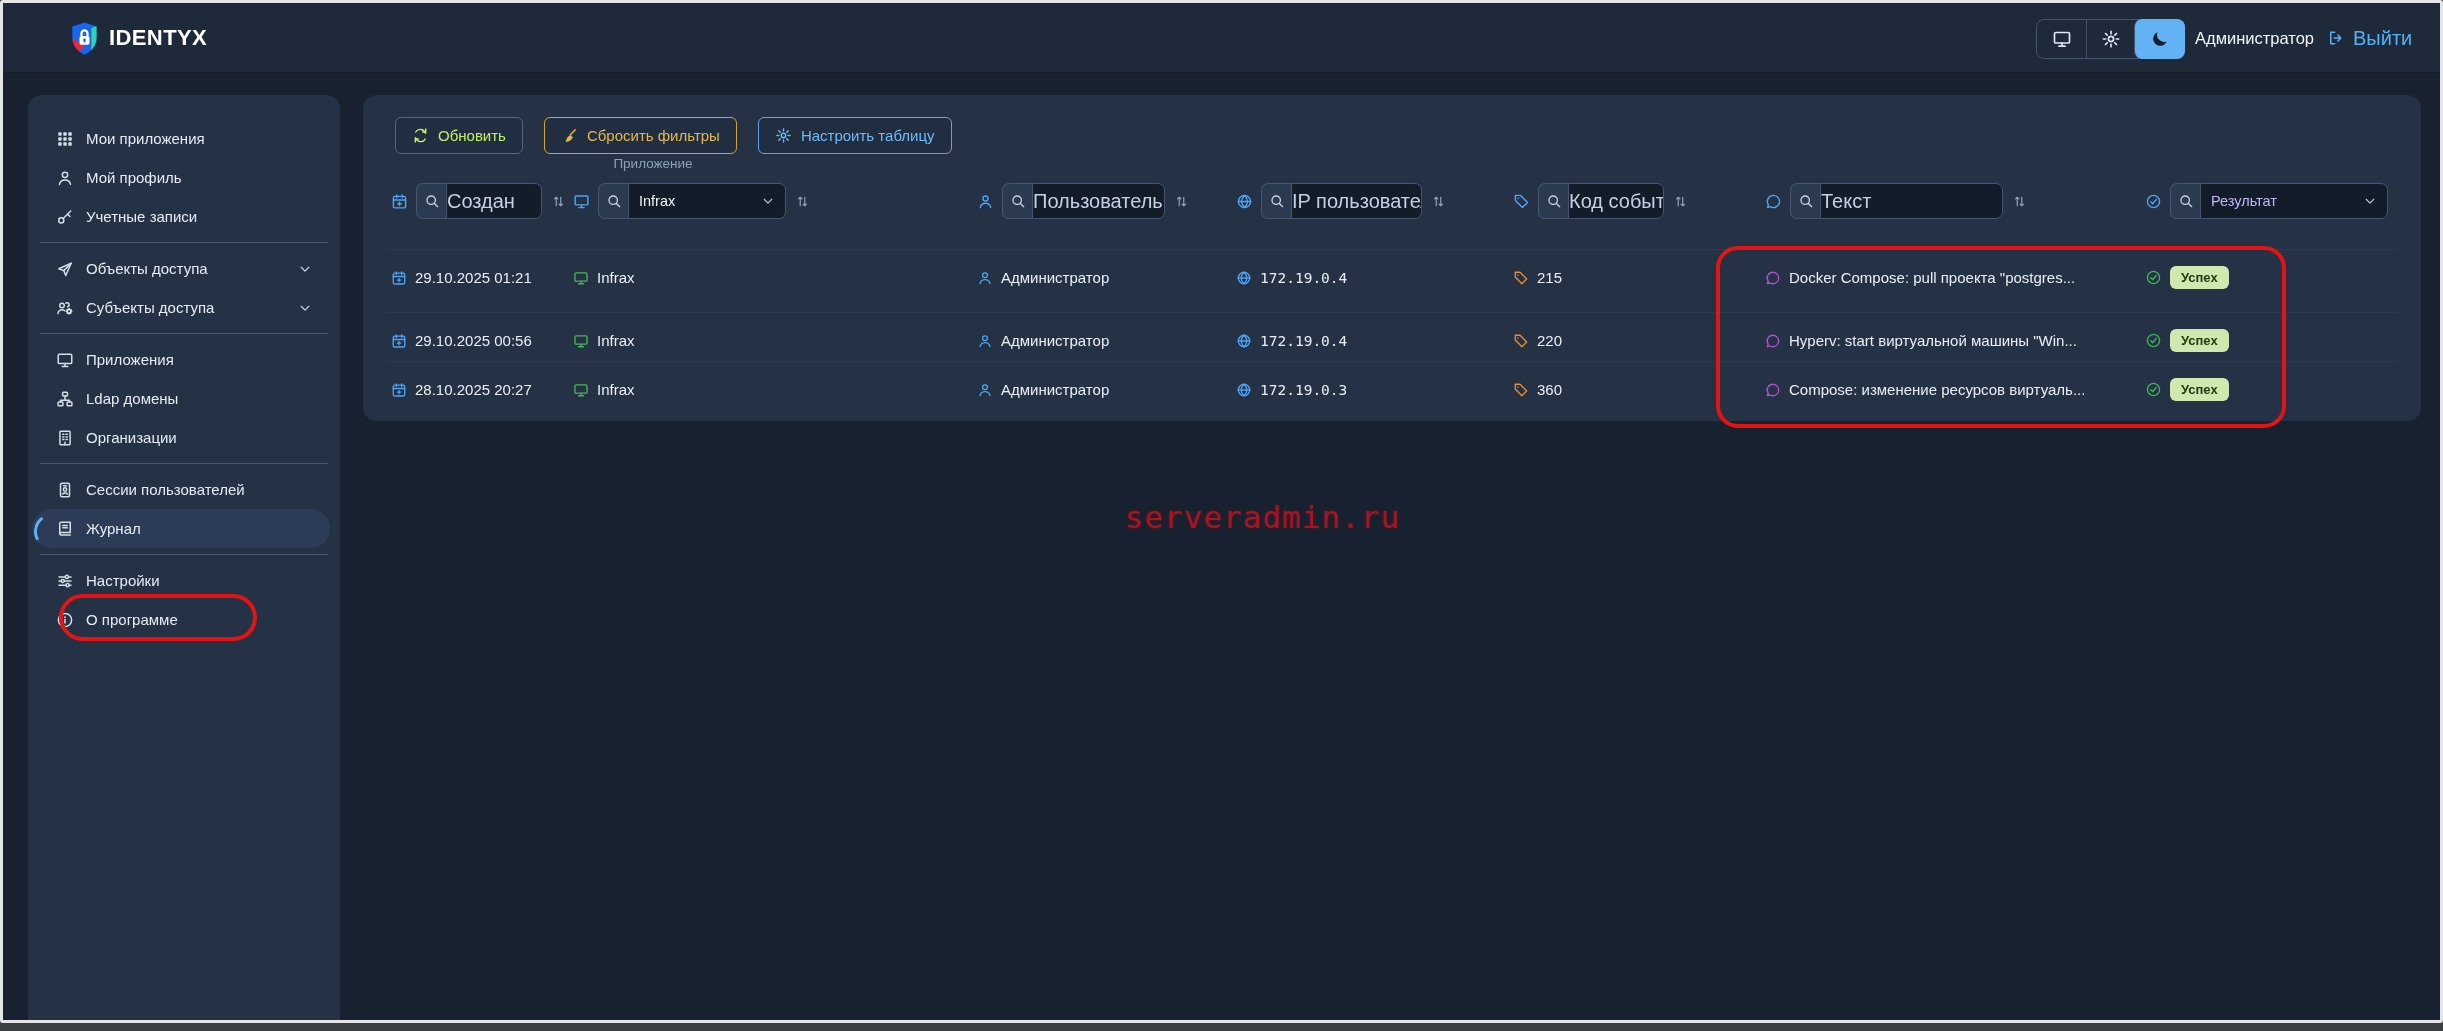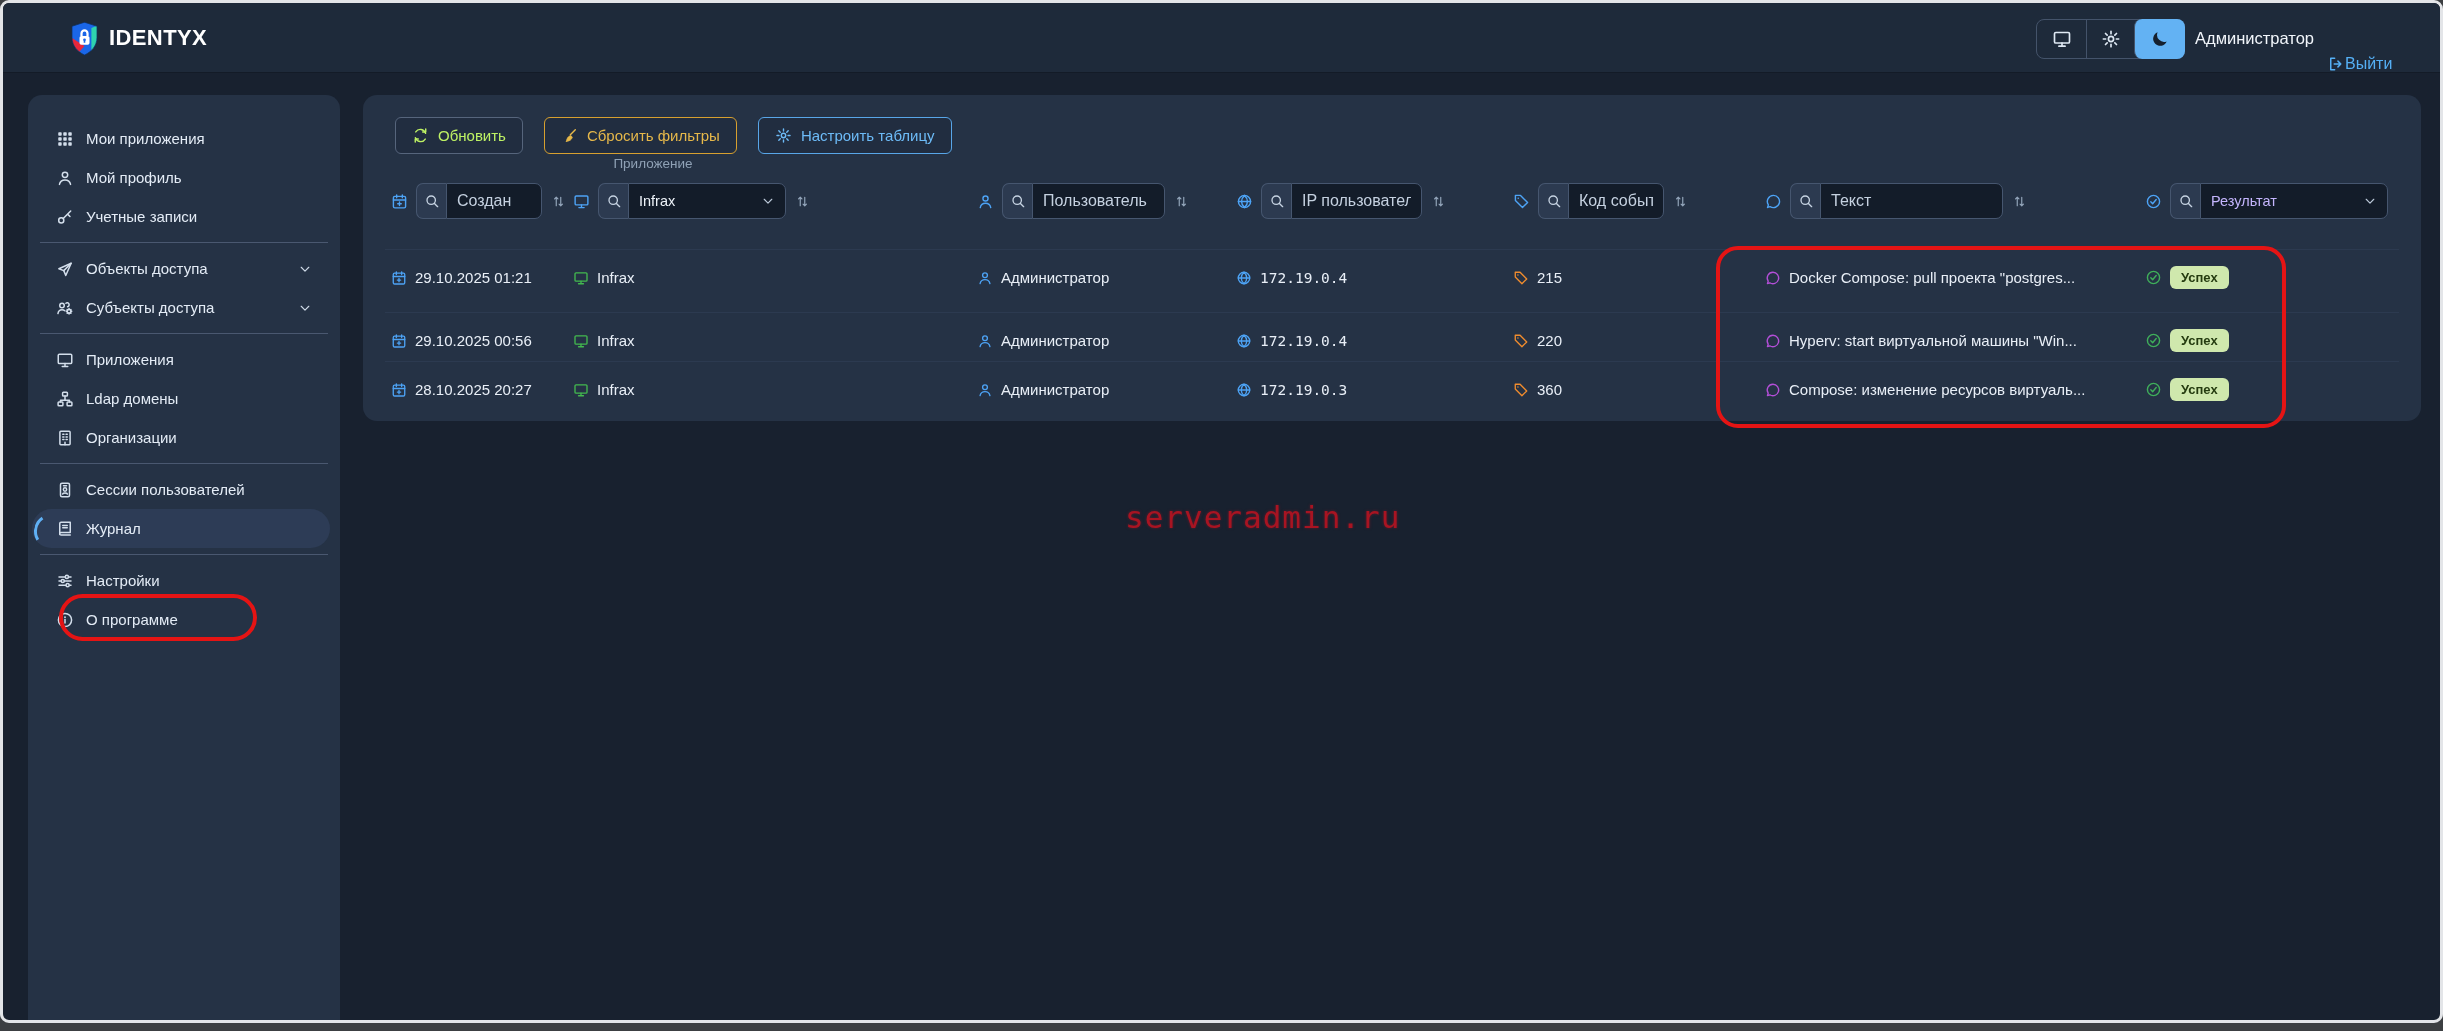--- a/index.html
+++ b/index.html
@@ -7,43 +7,43 @@
     --input-bg:#131c29; --ctl-border:#46566f; --searchbtn:#2c3a50;
     --text:#e9eff7; --muted:#93a5ba; --label:#8fa1b5;
     --accent:#5fb0f4; --link:#55b0f5; --icon:#d3deeb;
     --blue-ic:#4da3f5; --green-ic:#43b94f; --orange-ic:#f08c2e; --purple-ic:#b44fd8; --ok-ic:#3fae5a;
     --anno:#e51414;
   }
   *{box-sizing:border-box;margin:0;padding:0}
   html,body{width:2443px;height:1031px;overflow:hidden;background:#3c3f42;
     font-family:"Liberation Sans","DejaVu Sans",sans-serif;}
   .screen{position:absolute;left:0;top:0;right:0;bottom:8px;border:3px solid #e3e5e8;
-    border-radius:9px;background:var(--bg);overflow:hidden}
+    border-radius:3px;background:var(--bg);overflow:hidden}
   .stage{position:relative;width:100%;height:100%}
   .ih{display:inline-flex;align-items:center;justify-content:center;flex:none}
   .ih svg{width:100%;height:100%}
   .i14{width:14px;height:14px}.i15{width:15px;height:15px}.i16{width:16px;height:16px}
   .i17{width:17px;height:17px}.i18{width:18px;height:18px}.i20{width:20px;height:20px}
 
   
   .topbar{position:absolute;left:0;top:0;right:0;height:70px;background:var(--topbar);
     border-bottom:1px solid #131b27}
   .brand{position:absolute;left:66px;top:0;height:70px;display:flex;align-items:center;gap:9px}
   .brand-logo{width:31px;height:35px}
   .brand-title{font-size:22px;font-weight:800;letter-spacing:.4px;color:#ffffff}
   .controls{position:absolute;left:2033px;top:16px;display:flex;border:1px solid #44536a;
     border-radius:8px}
   .seg{width:49px;height:38px;display:flex;align-items:center;justify-content:center;
     color:#dfe9f4;cursor:pointer}
   .seg + .seg{border-left:1px solid #44536a}
   .seg.active{background:#63b2f3;color:#15202e;border-radius:8px;margin:-1px;height:40px;width:51px}
   .username{position:absolute;left:2192px;top:0;height:70px;display:flex;align-items:center;
     font-size:16.5px;color:#f2f6fb}
-  .logout{position:absolute;left:2324px;top:0;height:70px;display:flex;align-items:flex-end;
-    font-size:16px;color:var(--link);cursor:pointer}
+  .logout{position:absolute;left:2324px;top:0;height:70px;display:flex;align-items:center;gap:8px;
+    font-size:20px;color:var(--link);cursor:pointer}
 
   
   .sidebar{position:absolute;left:25px;top:92px;bottom:0;width:312px;background:var(--panel);
     border-radius:14px 14px 0 0;padding-top:24px}
   .side-item{position:relative;display:flex;align-items:center;height:39px;margin:0 10px 0 4px;
     padding:0 18px 0 24px;color:#e4ecf6;font-size:15px;cursor:pointer;border-radius:20px}
   .side-ic{color:var(--icon);margin-right:12px}
   .side-label{white-space:nowrap}
   .chev{margin-left:auto;color:#cdd9e6}
   .side-item.active{background:#2d3c56}
@@ -65,21 +65,21 @@
   .app-label{position:absolute;top:61px;left:210px;width:160px;text-align:center;font-size:13.5px;
     color:var(--label)}
 
   .filters{position:absolute;left:22px;right:22px;top:88px;height:36px}
   .fgroup{position:absolute;top:0;display:flex;align-items:center}
   .colicon{color:var(--blue-ic);margin-right:8px}
   .searchbtn{width:30px;height:36px;background:var(--searchbtn);border:1px solid var(--ctl-border);
     border-right:none;border-radius:7px 0 0 7px;display:flex;align-items:center;justify-content:center;
     color:#c6d3e2;cursor:pointer;flex:none}
   .finput{height:36px;background:var(--input-bg);border:1px solid var(--ctl-border);
-    border-radius:0 7px 7px 0;color:#7dd3fc;padding:0 10px;font-size:16px;outline:none;
+    border-radius:0 7px 7px 0;color:#7dd3fc;padding:0 0;font-size:20px;outline:none;
     font-family:"Liberation Sans","DejaVu Sans",sans-serif}
   .finput::placeholder{color:#c5d1e0;opacity:1}
   .fselect{height:36px;background:var(--input-bg);border:1px solid var(--ctl-border);
     border-radius:0 7px 7px 0;color:#eef3f9;padding:0 10px;font-size:14.5px;display:flex;
     align-items:center;justify-content:space-between;cursor:pointer}
   .fselect .chevs{color:#b9c6d6}
   .fselect.placeholder{color:#c4b5fd}
   .sort{color:var(--muted);margin-left:9px;cursor:pointer}
 
   .c1{left:6px}.c2{left:188px}.c3{left:592px}.c4{left:851px}.c5{left:1128px}.c6{left:1380px}.c7{left:1760px}

